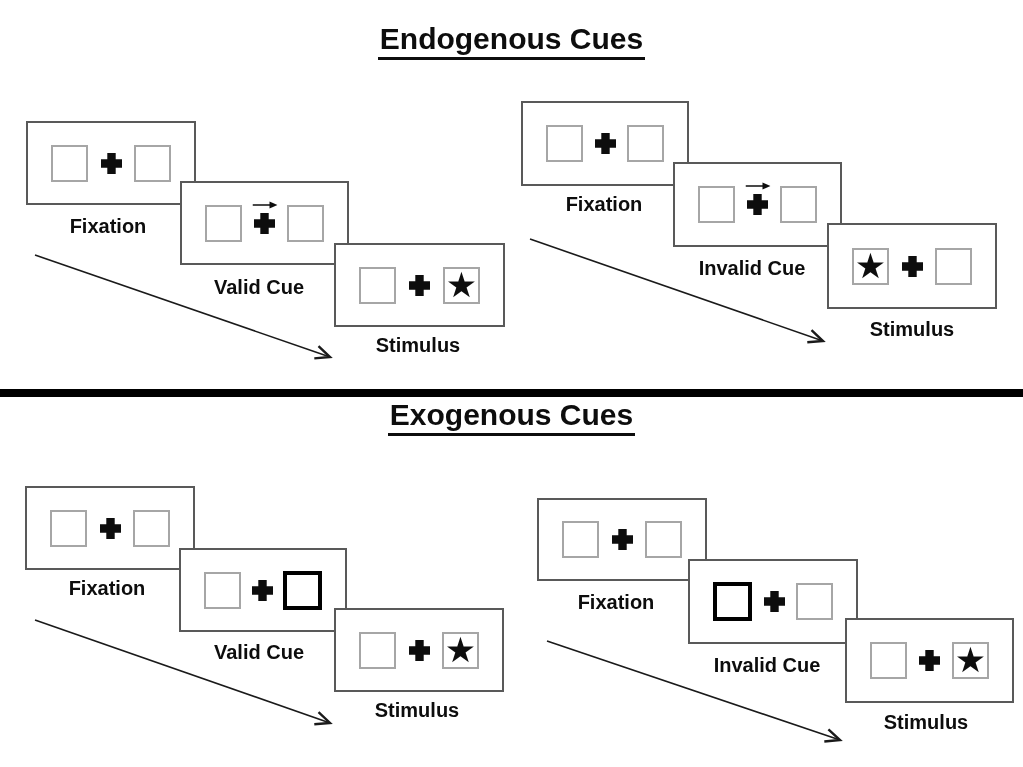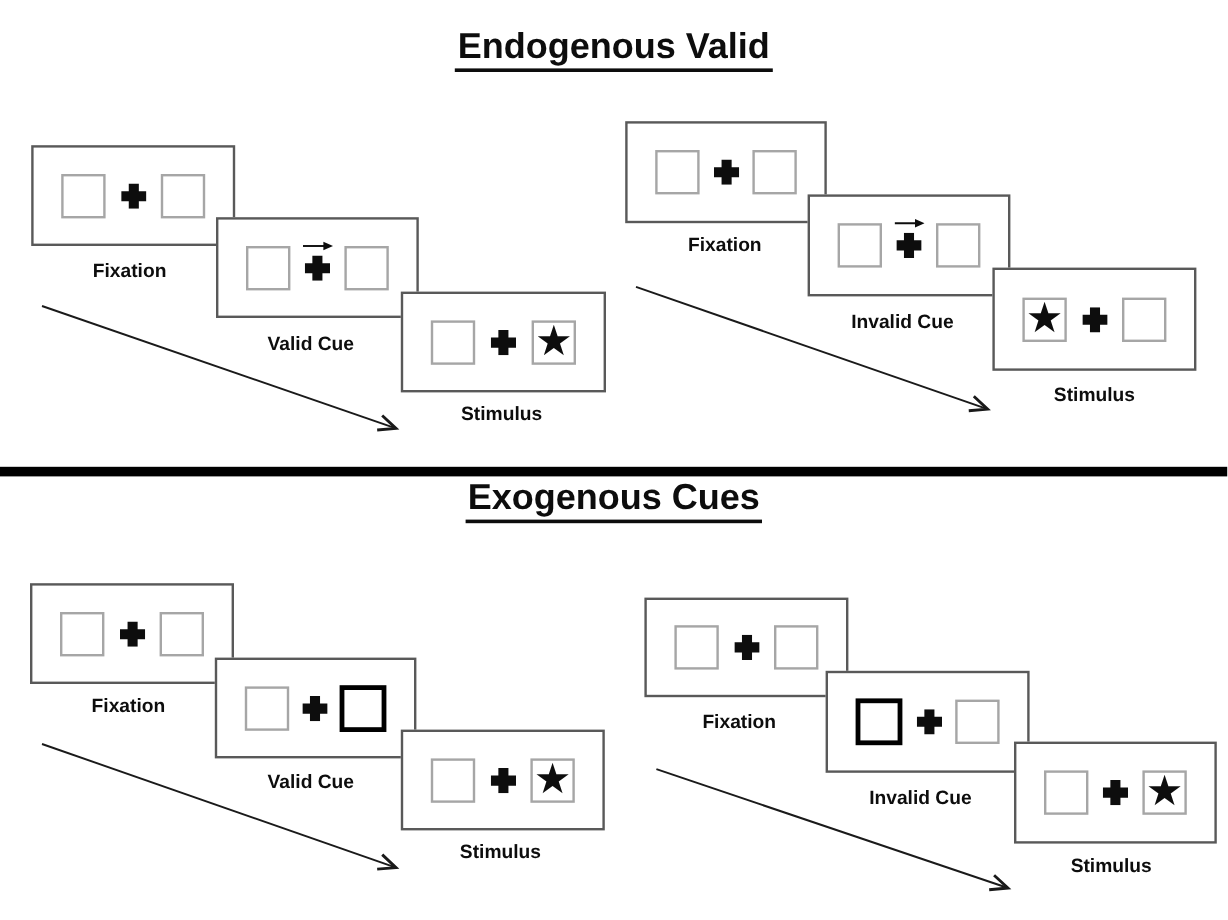--- a/index.html
+++ b/index.html
@@ -19,21 +19,21 @@
   }
   .box{
     width:37px;height:37px;box-sizing:border-box;border:2px solid #a6a6a6;background:#fff;
     display:flex;align-items:center;justify-content:center;
   }
   .box.thick{width:39px;height:39px;border:4px solid #000;}
   .star{font-size:35px;line-height:1;color:#0d0d0d;transform:translateY(-1px);}
   .plus{width:21px;height:21px;flex:0 0 auto;}
   .cuearrow{position:absolute;left:50%;top:17px;transform:translateX(-50%);}
   .plabel{
-    position:absolute;width:124px;text-align:center;font-weight:bold;font-size:16px;line-height:23px;
+    position:absolute;width:124px;text-align:center;font-weight:bold;font-size:20px;line-height:23px;
     white-space:nowrap;
   }
   .arrow{position:absolute;}
   
   .p-ev1{left:26px;top:121px;width:170px;height:84px;z-index:1;}
   .p-ev2{left:180px;top:181px;width:169px;height:84px;z-index:2;}
   .p-ev3{left:334px;top:243px;width:171px;height:84px;z-index:3;}
   .l-ev1{left:46px;top:215px;}  .l-ev2{left:197px;top:276px;}  .l-ev3{left:356px;top:334px;}
   .a-ev{left:25px;top:245px;}
   
@@ -54,21 +54,21 @@
   .p-xi3{left:845px;top:618px;width:169px;height:85px;z-index:3;}
   .l-xi1{left:554px;top:591px;}  .l-xi2{left:705px;top:654px;}  .l-xi3{left:864px;top:711px;}
   .a-xi{left:537px;top:631px;}
 </style>
 </head>
 <body>
 
 <div class="canvas">
 
   <div class="title title-endo">
-    <span>Endogenous Valid</span>
+    <span>Endogenous Cues</span>
   </div>
 
   <div class="group">
     <div class="panel p-ev1">
       <span class="box"></span>
       <svg class="plus" viewBox="0 0 20 20">
           <path d="M6 0 h8 v6 h6 v8 h-6 v6 h-8 v-6 h-6 v-8 h6 z" fill="#0d0d0d"></path>
         </svg>
       <span class="box"></span>
     </div>

